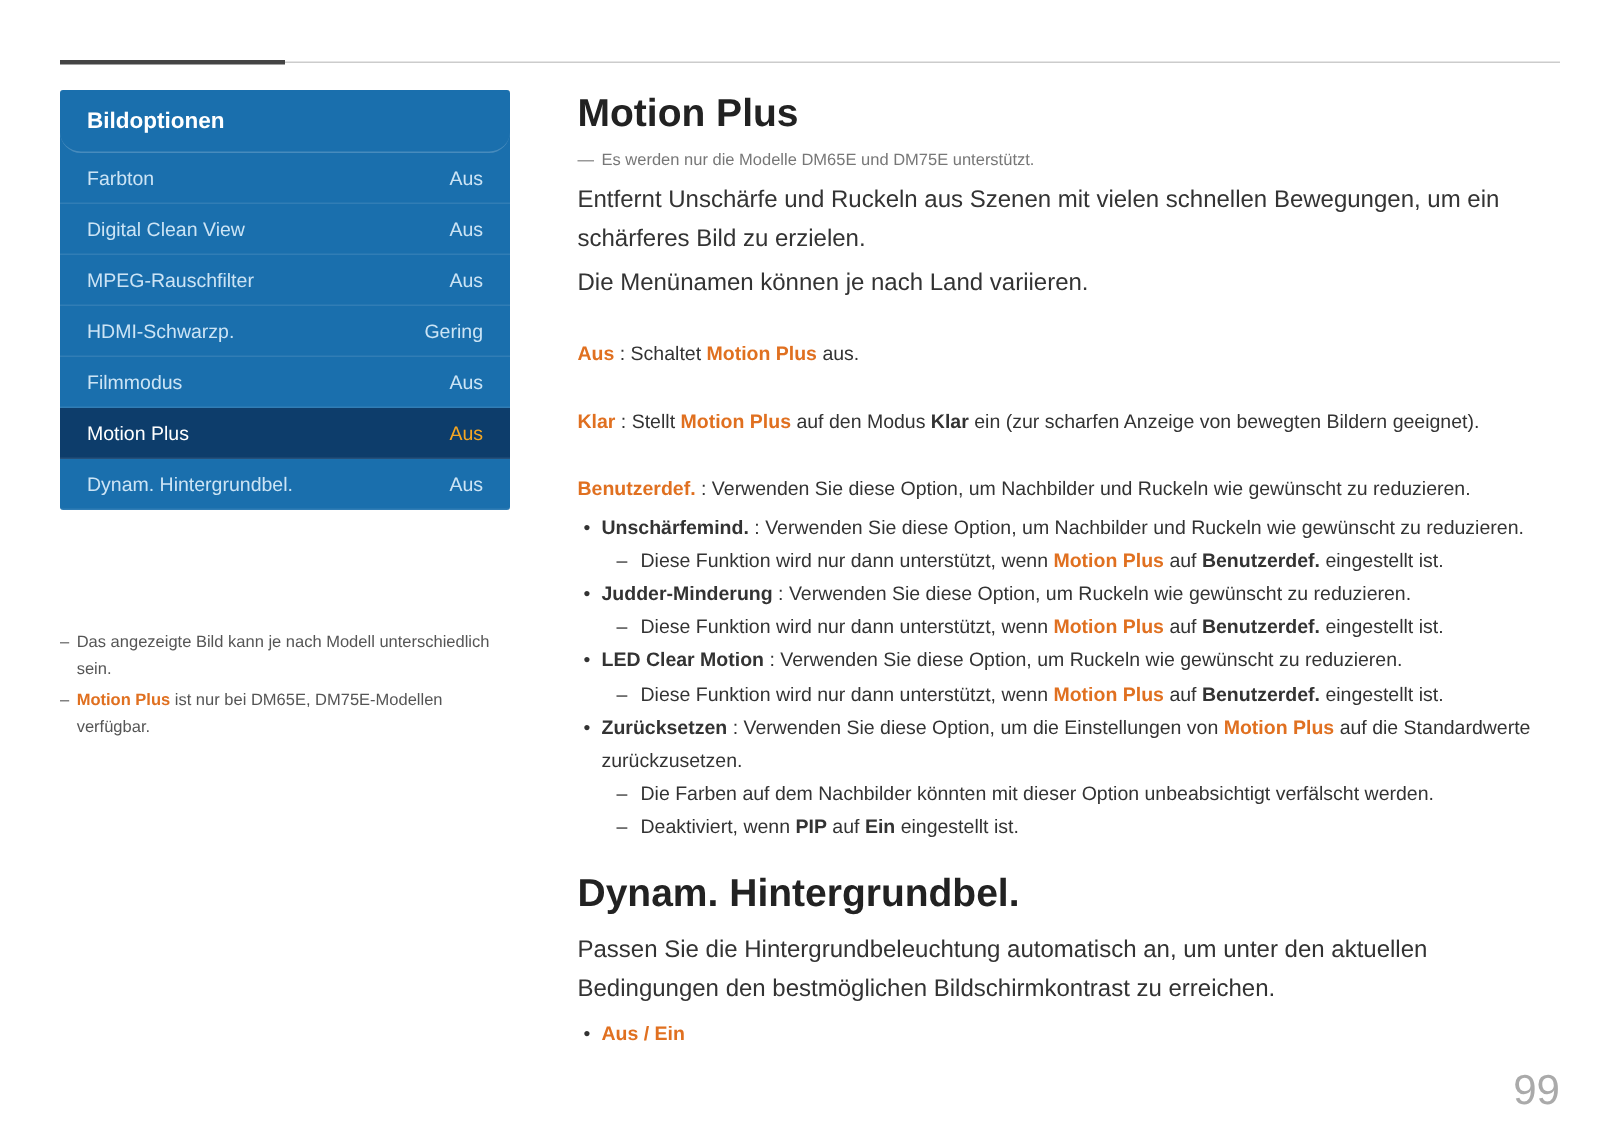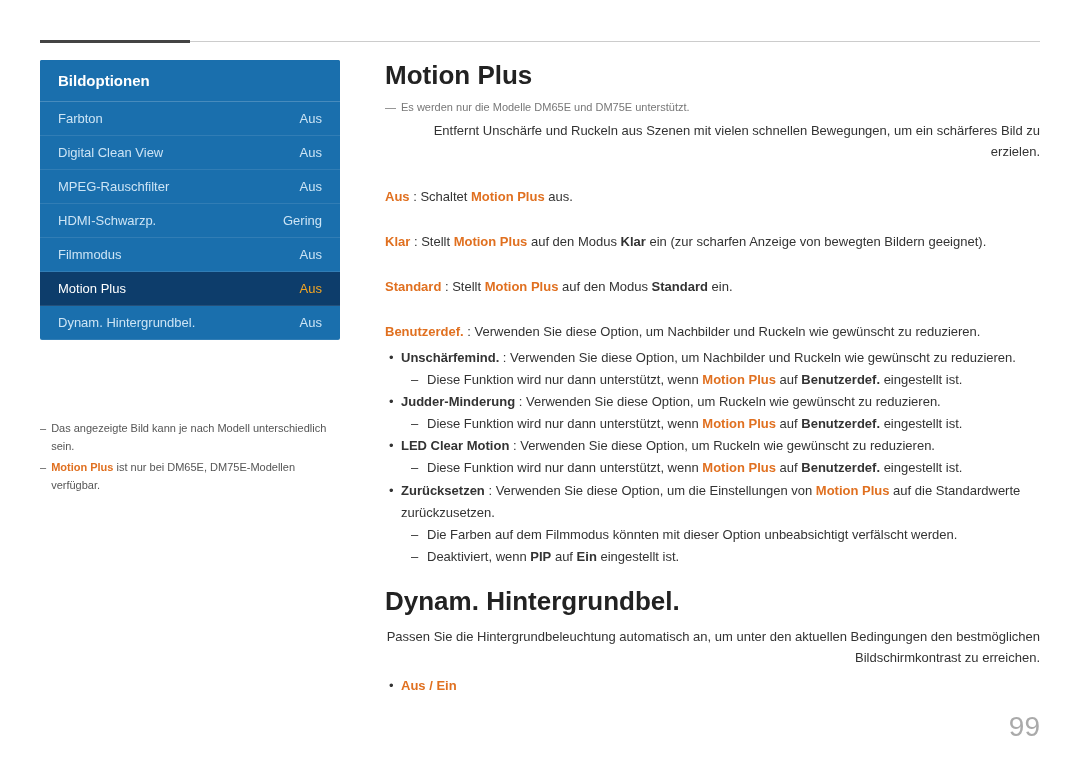--- a/index.html
+++ b/index.html
@@ -45,20 +45,21 @@
       border-radius: 2px;
       overflow: hidden;
     }
     .sidebar-header {
       background: #1a6fad;
       color: #fff;
       font-size: 15px;
       font-weight: bold;
       padding: 12px 18px;
       border-bottom: 1px solid rgba(255,255,255,0.2);
+      border-radius: 14px;
     }
     .sidebar-item {
       display: flex;
       justify-content: space-between;
       align-items: flex-end;
       padding: 9px 18px;
       color: #cce4f5;
       font-size: 13px;
       border-bottom: 1px solid rgba(255,255,255,0.1);
     }
@@ -127,25 +128,24 @@
       display: flex;
       align-items: center;
     }
     .note-small::before {
       content: '—';
       margin-right: 5px;
       flex-shrink: 0;
     }
 
     .description {
-      font-size: 13px;
+      font-size: 16px;
       color: #333;
       line-height: 1.6;
       margin-bottom: 4px;
-      text-align: right;
     }
 
     .orange { color: #e07020; font-weight: bold; }
     .bold { font-weight: bold; }
 
     .option-line {
       font-size: 13px;
       color: #333;
       line-height: 1.7;
       margin-bottom: 1px;
@@ -254,31 +254,29 @@
 <div class="main-content">
 
   <div>
     <div class="section-title">Motion Plus</div>
 
     <div class="note-small">
       <span>Es werden nur die Modelle DM65E und DM75E unterstützt.</span>
     </div>
 
     <div class="description">Entfernt Unschärfe und Ruckeln aus Szenen mit vielen schnellen Bewegungen, um ein schärferes Bild zu erzielen.</div>
+    <div class="description">Die Menünamen können je nach Land variieren.</div>
 
     <div class="option-line">
       <span class="orange">Aus</span><span> : Schaltet </span><span class="orange">Motion Plus</span><span> aus.</span>
     </div>
     <div class="option-line">
       <span class="orange">Klar</span><span> : Stellt </span><span class="orange">Motion Plus</span><span> auf den Modus </span><span class="bold">Klar</span><span> ein (zur scharfen Anzeige von bewegten Bildern geeignet).</span>
     </div>
     <div class="option-line">
-      <span class="orange">Standard</span><span> : Stellt </span><span class="orange">Motion Plus</span><span> auf den Modus </span><span class="bold">Standard</span><span> ein.</span>
-    </div>
-    <div class="option-line">
       <span class="orange">Benutzerdef.</span><span> : Verwenden Sie diese Option, um Nachbilder und Ruckeln wie gewünscht zu reduzieren.</span>
     </div>
 
     <ul class="bullet-list">
       <li>
         <span class="bold">Unschärfemind.</span><span> : Verwenden Sie diese Option, um Nachbilder und Ruckeln wie gewünscht zu reduzieren.</span>
         <ul class="sub-list">
           <li>Diese Funktion wird nur dann unterstützt, wenn <span class="orange">Motion Plus</span> auf <span class="bold">Benutzerdef.</span> eingestellt ist.</li>
         </ul>
       </li>
@@ -290,21 +288,21 @@
       </li>
       <li>
         <span class="bold">LED Clear Motion</span><span> : Verwenden Sie diese Option, um Ruckeln wie gewünscht zu reduzieren.</span>
         <ul class="sub-list">
           <li>Diese Funktion wird nur dann unterstützt, wenn <span class="orange">Motion Plus</span> auf <span class="bold">Benutzerdef.</span> eingestellt ist.</li>
         </ul>
       </li>
       <li>
         <span class="bold">Zurücksetzen</span><span> : Verwenden Sie diese Option, um die Einstellungen von </span><span class="orange">Motion Plus</span><span> auf die Standardwerte zurückzusetzen.</span>
         <ul class="sub-list">
-          <li>Die Farben auf dem Filmmodus könnten mit dieser Option unbeabsichtigt verfälscht werden.</li>
+          <li>Die Farben auf dem Nachbilder könnten mit dieser Option unbeabsichtigt verfälscht werden.</li>
           <li>Deaktiviert, wenn <span class="bold">PIP</span> auf <span class="bold">Ein</span> eingestellt ist.</li>
         </ul>
       </li>
     </ul>
   </div>
 
   <div class="section-divider"></div>
   <div>
     <div class="section-title">Dynam. Hintergrundbel.</div>
     <div class="description">Passen Sie die Hintergrundbeleuchtung automatisch an, um unter den aktuellen Bedingungen den bestmöglichen Bildschirmkontrast zu erreichen.</div>

